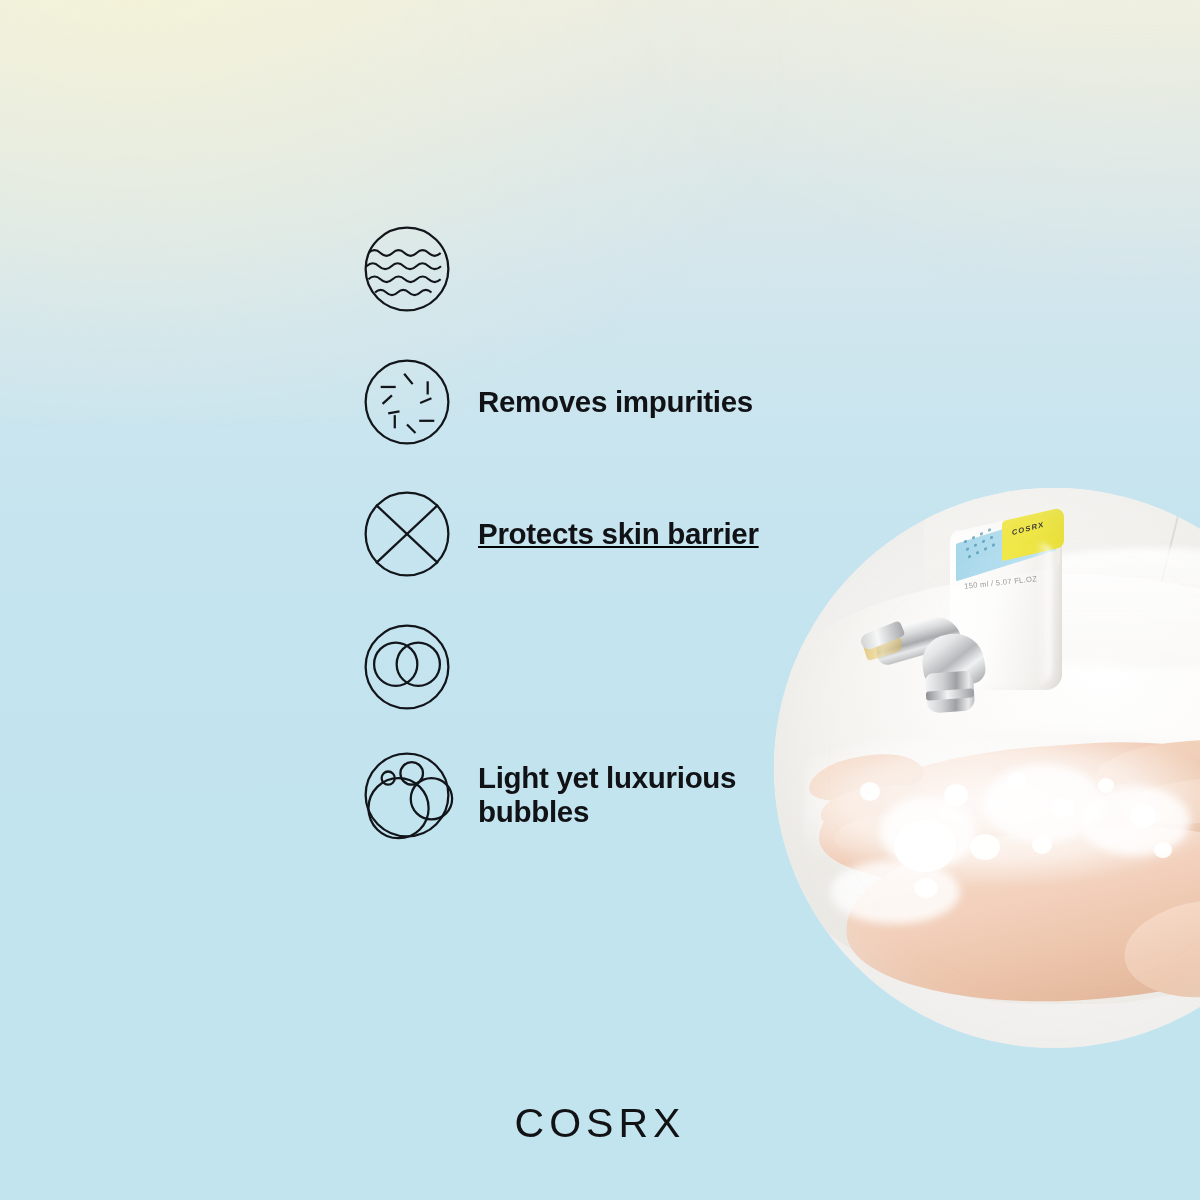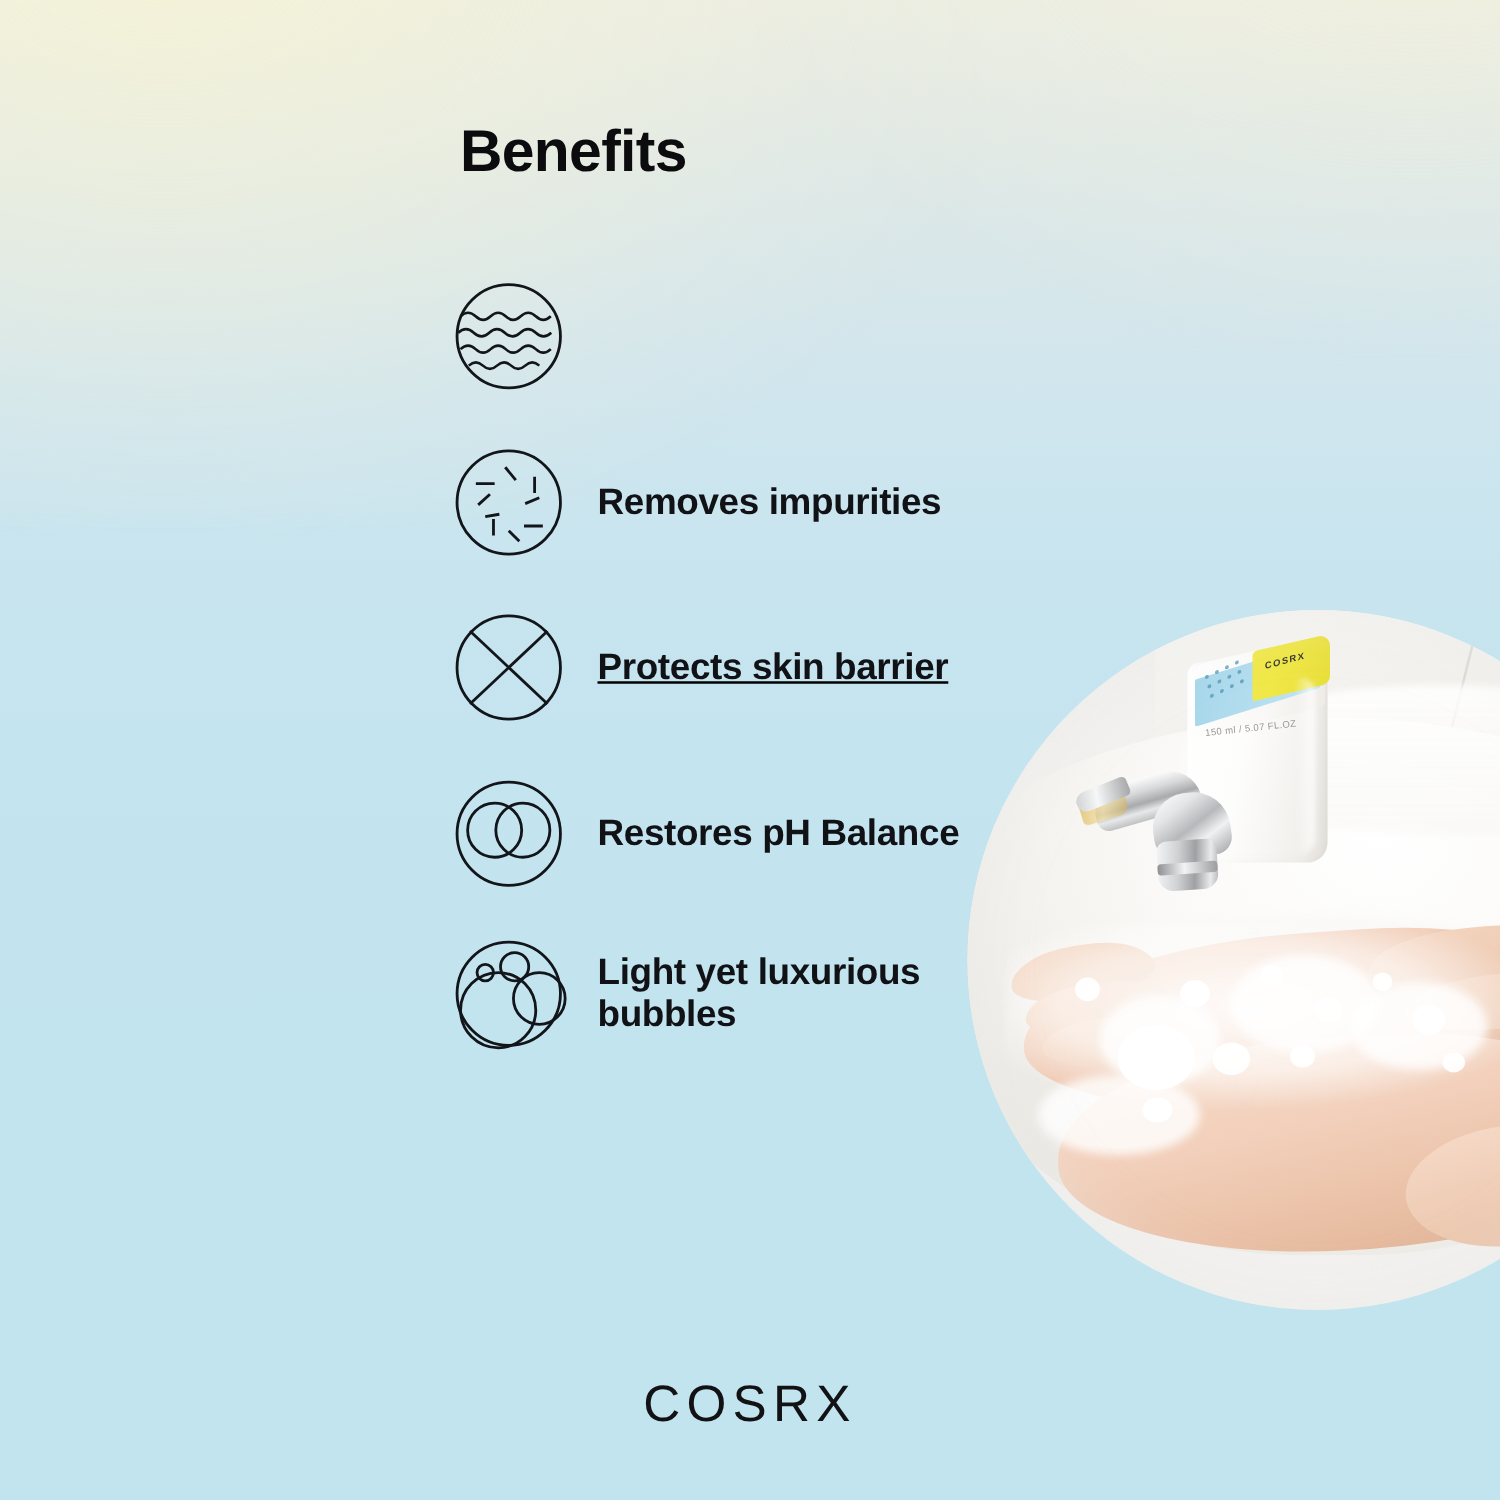--- a/index.html
+++ b/index.html
@@ -482,21 +482,20 @@
         <div class="foam-blob" style="left:176px; top:96px;  width:30px;  height:26px;"></div>
         <div class="foam-blob" style="left:238px; top:98px;  width:20px;  height:18px;"></div>
         <div class="foam-blob" style="left:120px; top:140px; width:24px;  height:20px;"></div>
         <div class="foam-blob" style="left:360px; top:104px; width:18px;  height:16px;"></div>
       </div>
 
       <div class="photo-vignette"></div>
     </div>
   </div>
 
-  <div class="page-title">Benefits</div>
 
   <div class="benefits-list">
 
     <div class="benefit-row row-0">
       <div class="benefit-icon">
         <svg viewBox="0 0 100 100" fill="none" stroke="#12151a" stroke-width="2.4">
           <circle cx="50" cy="50" r="44"></circle>
           <path d="M9 33 q6.4 -6 12.8 0 t12.8 0 t12.8 0 t12.8 0 t12.8 0 t12.8 0" stroke-width="2.2"></path>
           <path d="M7 47 q6.6 -6.2 13.2 0 t13.2 0 t13.2 0 t13.2 0 t13.2 0 t13.2 0" stroke-width="2.2"></path>
           <path d="M9 61 q6.4 -6 12.8 0 t12.8 0 t12.8 0 t12.8 0 t12.8 0 t12.8 0" stroke-width="2.2"></path>
@@ -535,21 +534,20 @@
     </div>
 
     <div class="benefit-row row-3">
       <div class="benefit-icon">
         <svg viewBox="0 0 100 100" fill="none" stroke="#12151a" stroke-width="2.4">
           <circle cx="50" cy="50" r="44"></circle>
           <circle cx="38" cy="47" r="23"></circle>
           <circle cx="62" cy="47" r="23"></circle>
         </svg>
       </div>
-      <div class="benefit-label">Restores pH Balance</div>
     </div>
 
     <div class="benefit-row row-4">
       <div class="benefit-icon">
         <svg viewBox="0 0 100 100" fill="none" stroke="#12151a" stroke-width="2.4">
           <circle cx="50" cy="50" r="44"></circle>
           <circle cx="41" cy="64" r="32"></circle>
           <circle cx="76" cy="54" r="22"></circle>
           <circle cx="55" cy="27" r="12"></circle>
           <circle cx="30" cy="32" r="7"></circle>

